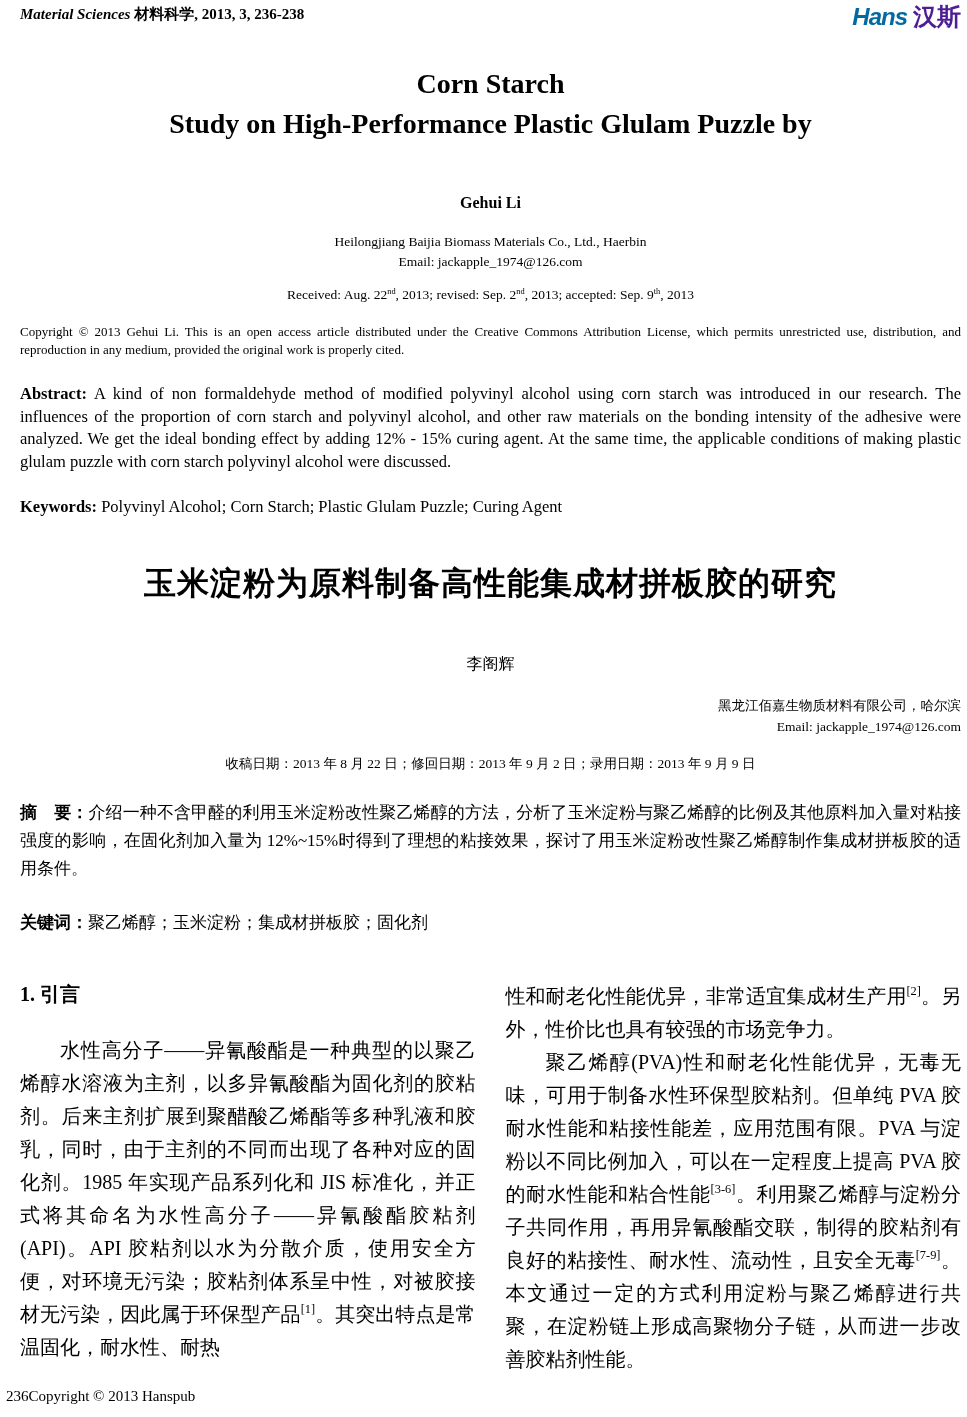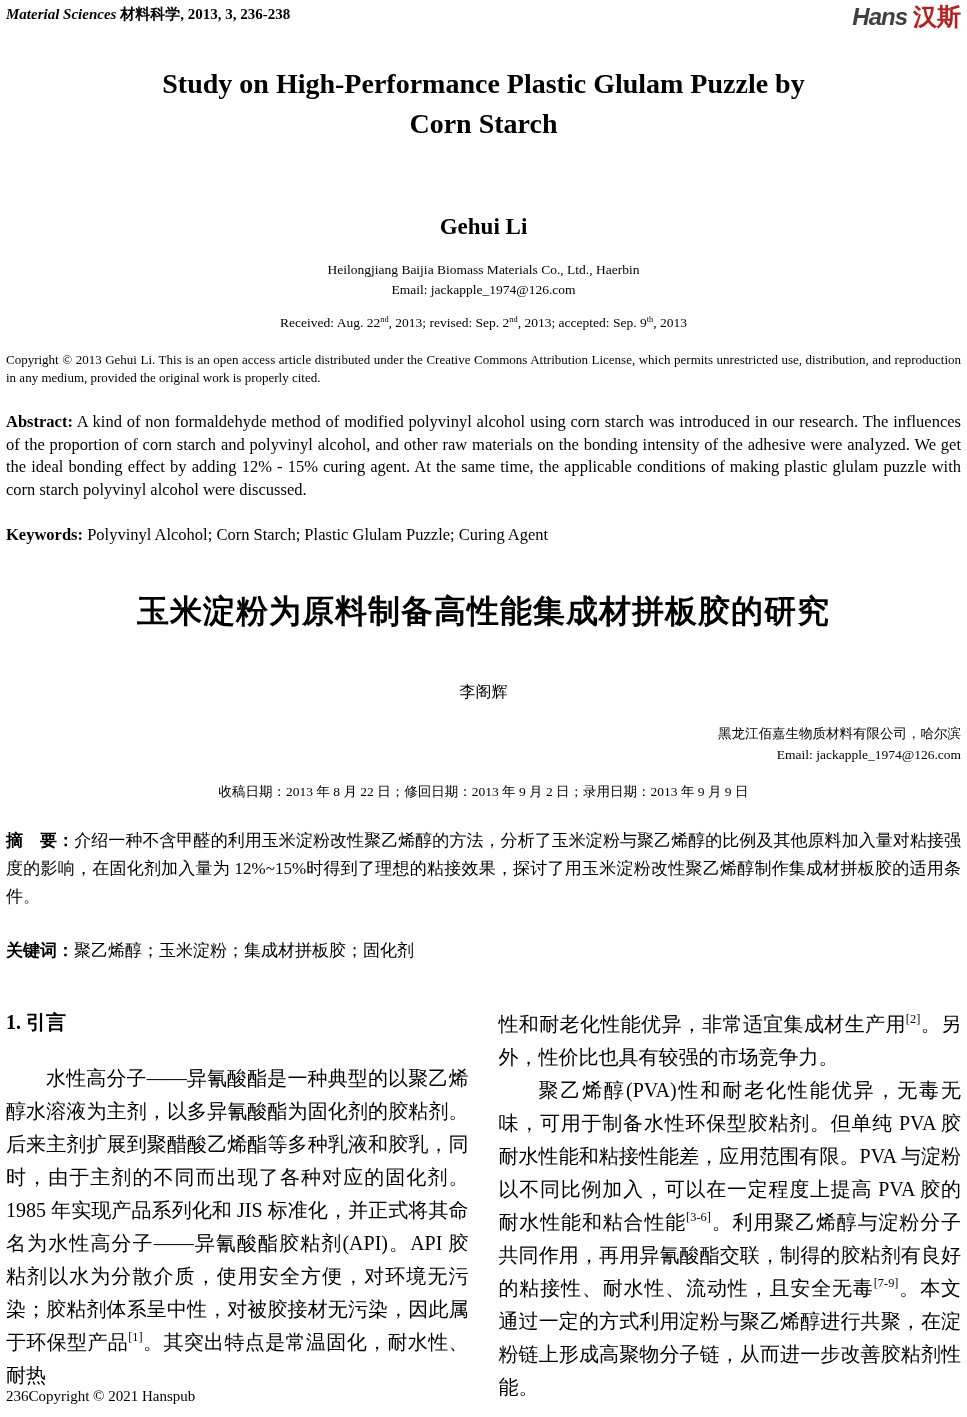--- a/index.html
+++ b/index.html
@@ -1,37 +1,37 @@
 <!DOCTYPE html>
 <html><head>
 <meta charset="utf-8">
 <style>
   * { margin:0; padding:0; box-sizing:border-box; }
   html,body { background:#ffffff; }
   body {
     width:967px; height:1417px; margin:0 auto; position:relative;
     font-family:"Liberation Serif", serif; color:#000; overflow:hidden;
   }
-  .page { width:967px; height:1417px; padding:4px 6px 0 6px; position:relative; }
+  .page { width:967px; height:1417px; padding:4px 6px 0 20px; position:relative; }
 
   
   .header-row { display:flex; justify-content:space-between; align-items:flex-start; }
   .header-left { font-size:15px; line-height:21px; }
   .journal-line { font-weight:bold; }
   .journal-en { font-style:italic; }
   .doi-line { font-size:14.5px; }
   .doi-link { color:#0000cc; text-decoration:underline; cursor:pointer; }
   .published { color:#000; }
   .logo { font-size:24px; line-height:26px; white-space:nowrap; }
-  .logo-en { color:#404040; font-weight:bold; font-style:italic; font-family:"Liberation Sans", sans-serif; letter-spacing:-1px; }
-  .logo-cn { color:#b91c1c; font-weight:bold; font-family:"Liberation Sans", sans-serif; }
+  .logo-en { color:#0369a1; font-weight:bold; font-style:italic; font-family:"Liberation Sans", sans-serif; letter-spacing:-1px; }
+  .logo-cn { color:#4c1d95; font-weight:bold; font-family:"Liberation Sans", sans-serif; }
 
   
   .title { margin-top:34px; text-align:center; font-size:28px; font-weight:bold; line-height:40px; }
-  .author-en { margin-top:70px; text-align:center; font-size:23px; font-weight:bold; }
+  .author-en { margin-top:50px; text-align:center; font-size:16px; font-weight:bold; }
   .affil-block { margin-top:20px; text-align:center; font-size:13.5px; line-height:19.5px; }
   .received { margin-top:16px; text-align:center; font-size:13.5px; }
   sup, .sup { font-size:0.62em; vertical-align:super; line-height:0; }
   .copyright-notice { margin-top:20px; font-size:13px; line-height:17.5px; text-align:justify; }
   .abstract { margin-top:25px; font-size:16.5px; line-height:22.5px; text-align:justify; }
   .abstract b, .kw b { font-weight:bold; }
   .kw { margin-top:23px; font-size:16.5px; line-height:22px; }
 
   
   .cn-title { margin-top:44px; text-align:center; font-size:32px; font-weight:bold; line-height:42px; letter-spacing:1px; }
@@ -64,22 +64,22 @@
         <span>材料科学</span><span>, 2013, 3, 236-238</span>
       </div>
     </div>
     <div class="logo">
       <span class="logo-en">Hans</span>
       <span class="logo-cn">汉斯</span>
     </div>
   </div>
 
   <div class="title">
+    <div>Corn Starch</div>
     <div>Study on High-Performance Plastic Glulam Puzzle by</div>
-    <div>Corn Starch</div>
   </div>
 
   <div class="author-en">Gehui Li</div>
 
   <div class="affil-block">
     <div>Heilongjiang Baijia Biomass Materials Co., Ltd., Haerbin</div>
     <div>Email: jackapple_1974@126.com</div>
   </div>
 
   <div class="received">
@@ -127,16 +127,16 @@
         <span>性和耐老化性能优异，非常适宜集成材生产用</span><span class="sup">[2]</span><span>。另外，性价比也具有较强的市场竞争力。</span>
       </p>
       <p class="indent">
         <span>聚乙烯醇(PVA)性和耐老化性能优异，无毒无味，可用于制备水性环保型胶粘剂。但单纯 PVA 胶耐水性能和粘接性能差，应用范围有限。PVA 与淀粉以不同比例加入，可以在一定程度上提高 PVA 胶的耐水性能和粘合性能</span><span class="sup">[3-6]</span><span>。利用聚乙烯醇与淀粉分子共同作用，再用异氰酸酯交联，制得的胶粘剂有良好的粘接性、耐水性、流动性，且安全无毒</span><span class="sup">[7-9]</span><span>。本文通过一定的方式利用淀粉与聚乙烯醇进行共聚，在淀粉链上形成高聚物分子链，从而进一步改善胶粘剂性能。</span>
       </p>
     </div>
   </div>
 
   <div class="footer">
     <span>236</span>
-    <span>Copyright © 2021 Hanspub</span>
+    <span>Copyright © 2013 Hanspub</span>
   </div>
 
 </div>
 
 </body></html>

